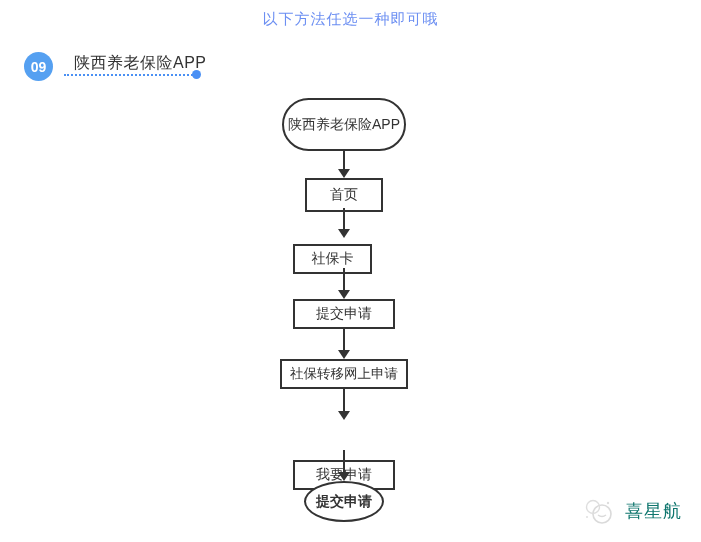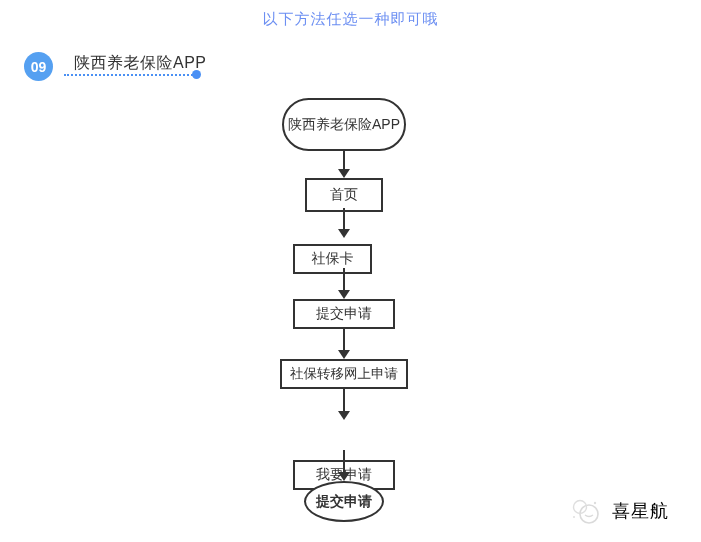--- a/index.html
+++ b/index.html
@@ -74,23 +74,23 @@
   }
   .a0 { top:151px; height:27px; }
   .a1 { top:208px; height:30px; }
   .a2 { top:268px; height:31px; }
   .a3 { top:329px; height:30px; }
   .a4 { top:389px; height:31px; }
   .a5 { top:450px; height:31px; }
 
   
   .watermark {
-    position:absolute; right:32px; top:496px;
+    position:absolute; right:19px; top:496px;
     display:flex; align-items:center; gap:8px;
-    color:#000000; font-size:18px; letter-spacing:1px;
+    color:#0f766e; font-size:18px; letter-spacing:1px;
   }
   .watermark svg { display:block; }
 </style>
 </head>
 <body>
 
 <div class="page">
 
   <div class="page-title">以下方法任选一种即可哦</div>
 

